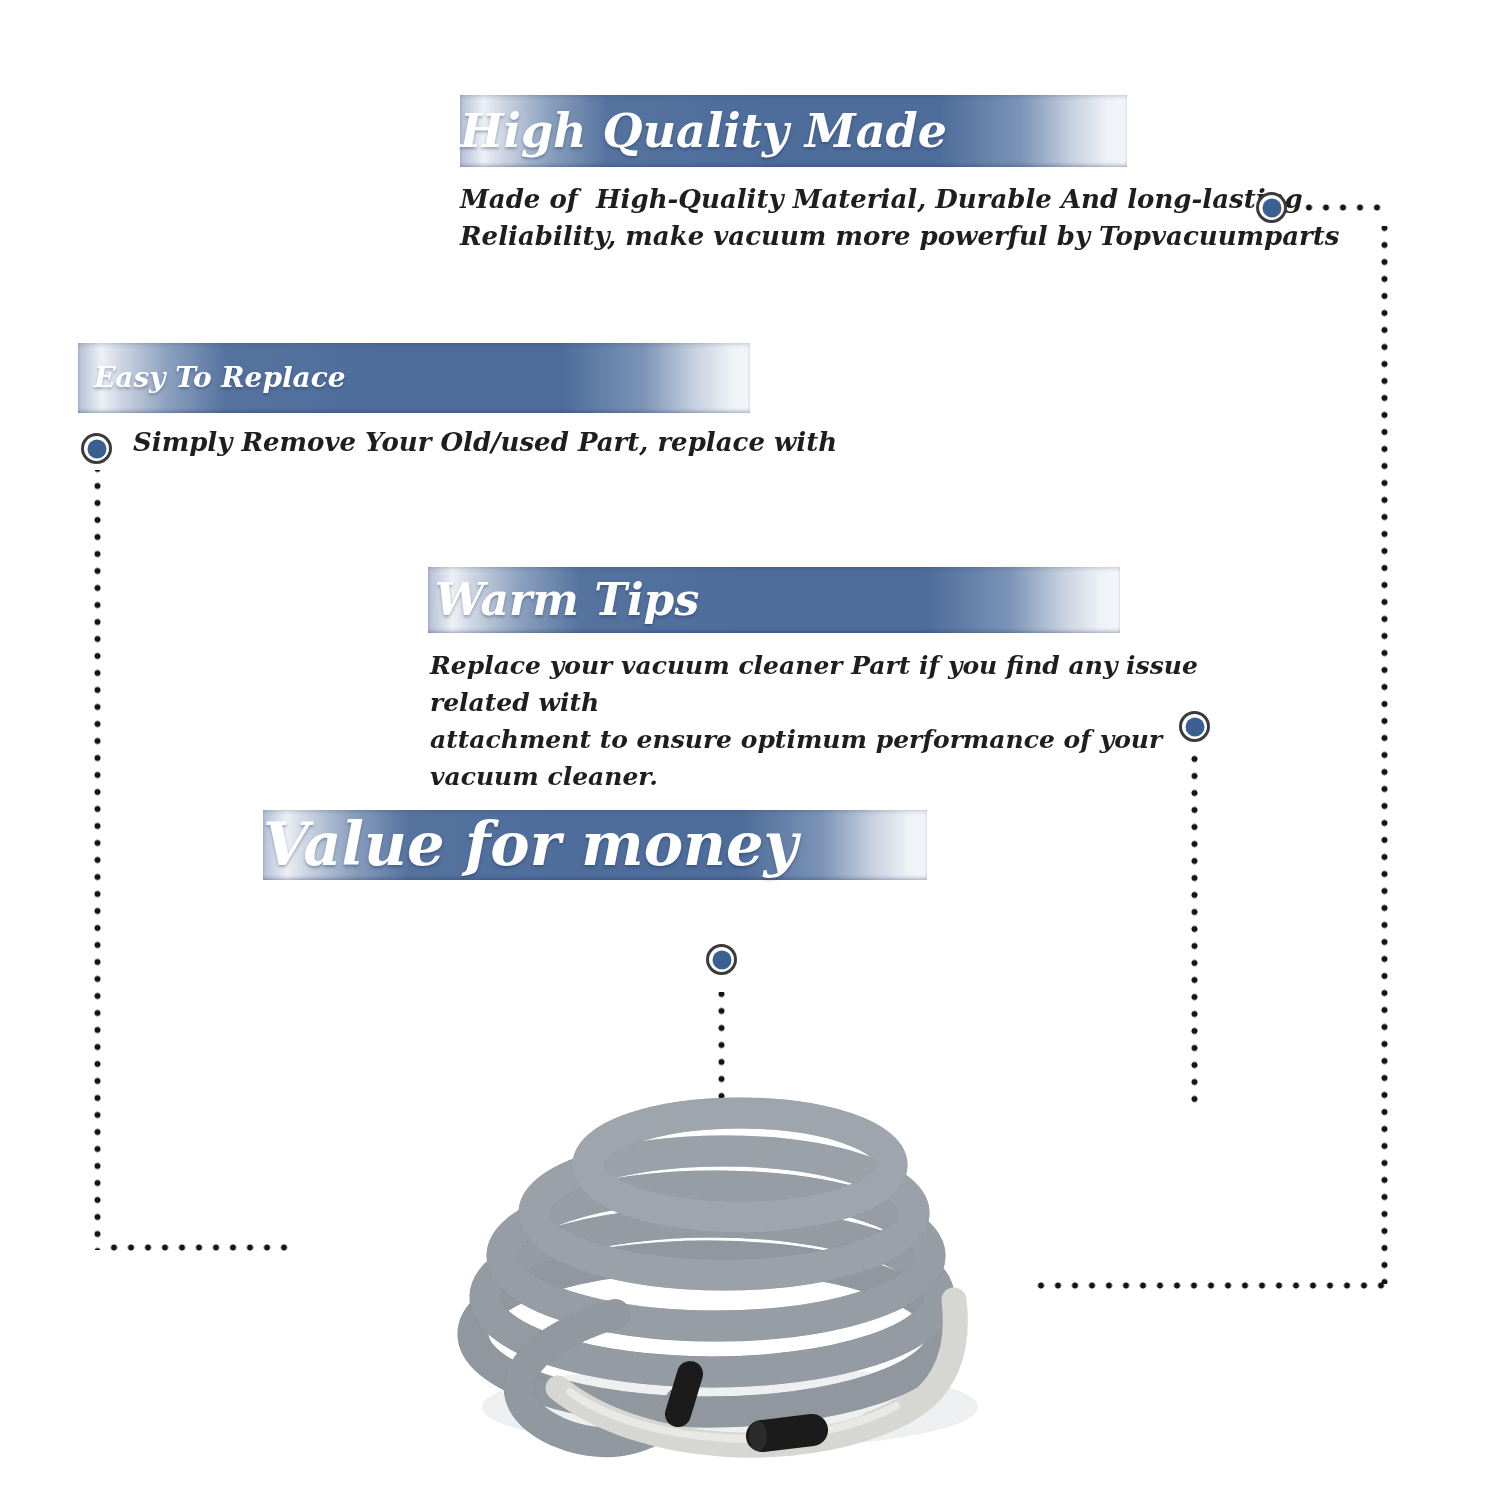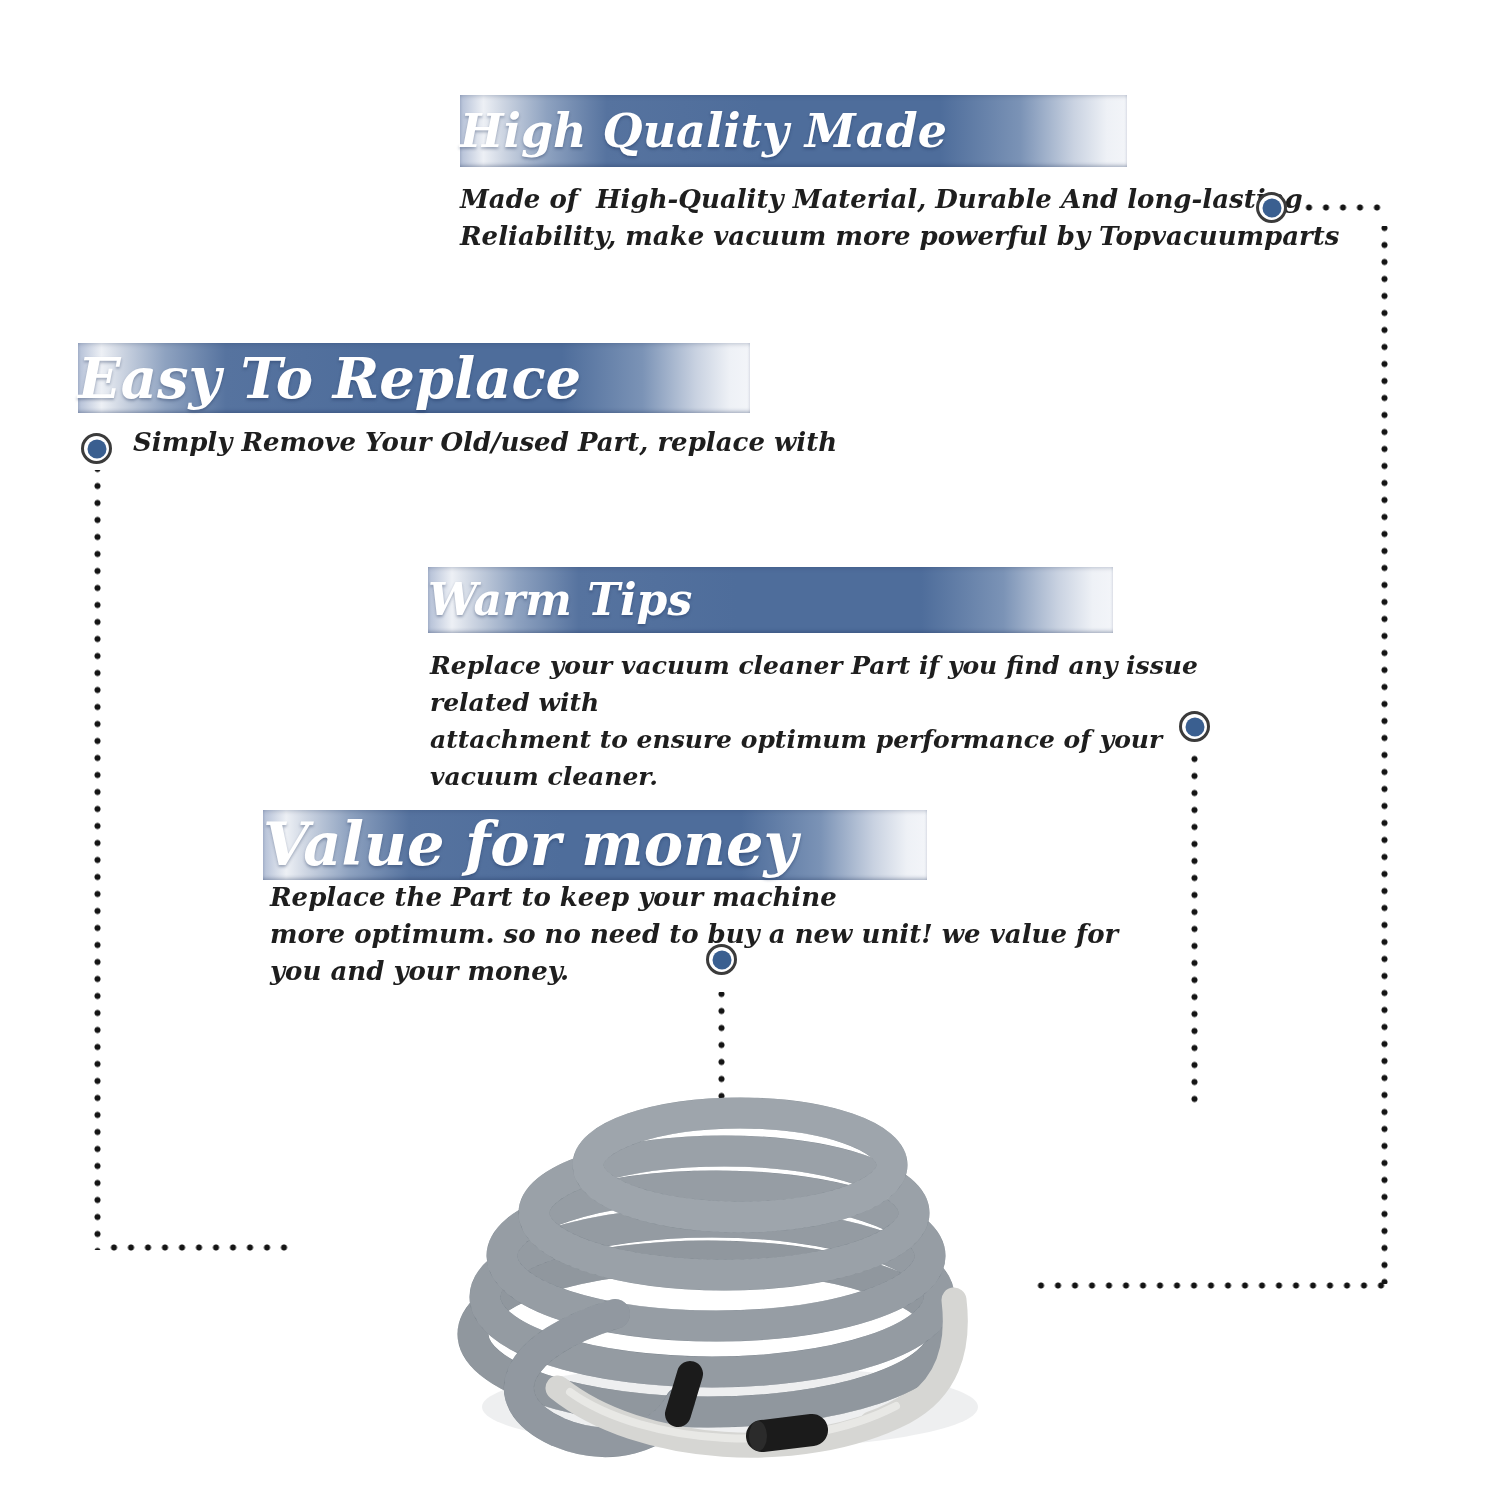--- a/index.html
+++ b/index.html
@@ -22,22 +22,22 @@
   .banner-title {
     display:block;
     color:#ffffff;
     font-style:italic; font-weight:bold;
     text-shadow:0 2px 3px rgba(20,40,80,.35);
     white-space:nowrap;
   }
   .b0 { left:460px; top:95px;  width:667px; height:72px; }
   .b0 .banner-title { font-size:46px; line-height:72px; }
   .b1 { left:78px;  top:343px; width:672px; height:70px; }
-  .b1 .banner-title { font-size:56px; line-height:70px; }
-  .b2 { left:428px; top:567px; width:685px; height:66px; }
+  .b1 .banner-title { font-size:28px; line-height:70px;padding-left:16px; }
+  .b2 { left:428px; top:567px; width:685px; height:66px;padding-left:7px; }
   .b2 .banner-title { font-size:44px; line-height:66px; }
   .b3 { left:263px; top:810px; width:664px; height:70px; }
   .b3 .banner-title { font-size:59px; line-height:70px; }
 
   
   .para {
     position:absolute;
     color:var(--text,#1e1e1e);
     font-style:italic; font-weight:bold;
     font-size:26px; line-height:37px;
@@ -113,25 +113,20 @@
     <span class="banner-title">Warm Tips</span>
   </div>
   <div class="para p2">
     <div class="bline">Replace your vacuum cleaner Part if you find any issue related with</div>
     <div class="bline">attachment to ensure optimum performance of your vacuum cleaner.</div>
   </div>
 
   <div class="banner b3">
     <span class="banner-title">Value for money</span>
   </div>
-  <div class="para p3">
-    <div class="bline">Replace the Part to keep your machine</div>
-    <div class="bline">more optimum. so no need to buy a new unit! we value for</div>
-    <div class="bline">you and your money.</div>
-  </div>
 
   <div class="marker mA">
       <span class="inner"></span>
     </div>
   <div class="marker mB">
       <span class="inner"></span>
     </div>
   <div class="marker mC">
       <span class="inner"></span>
     </div>

